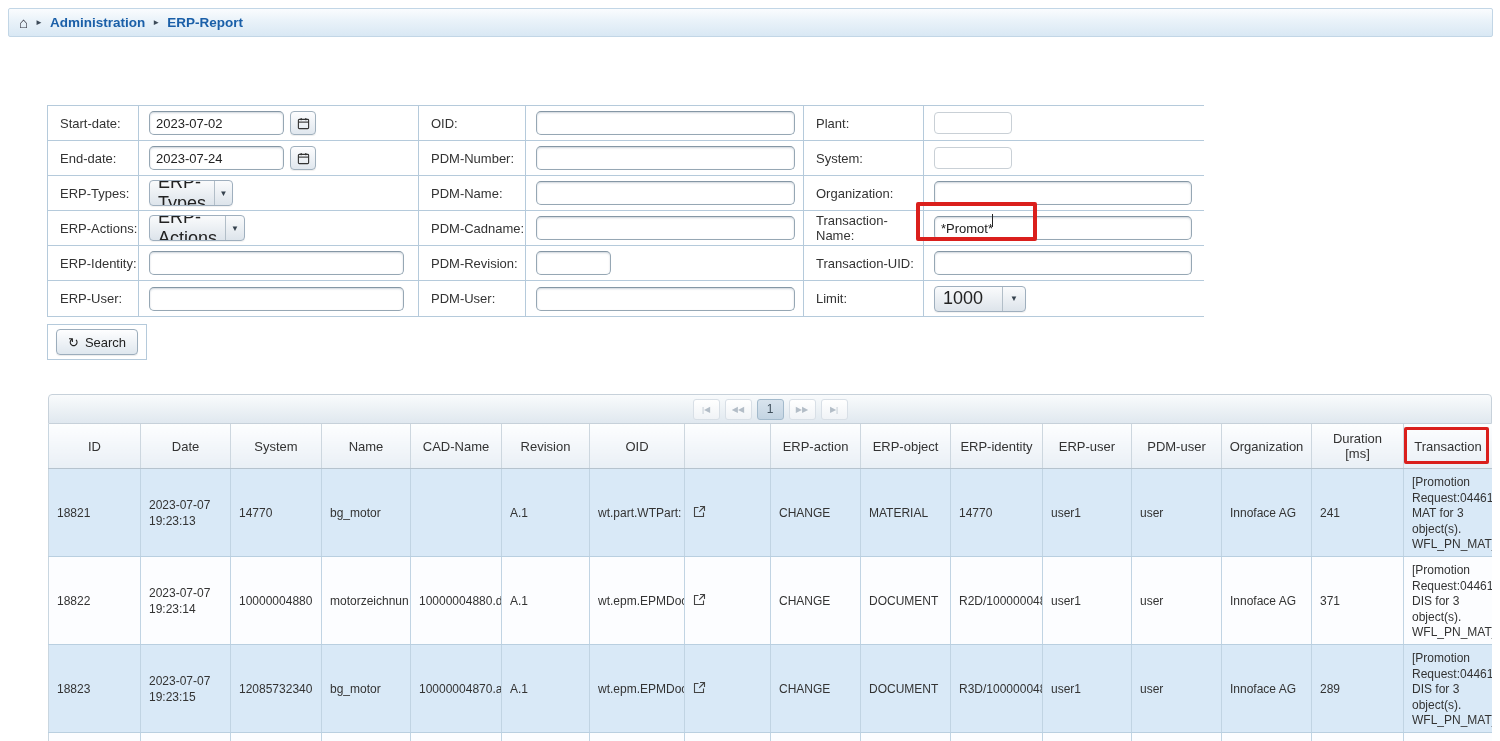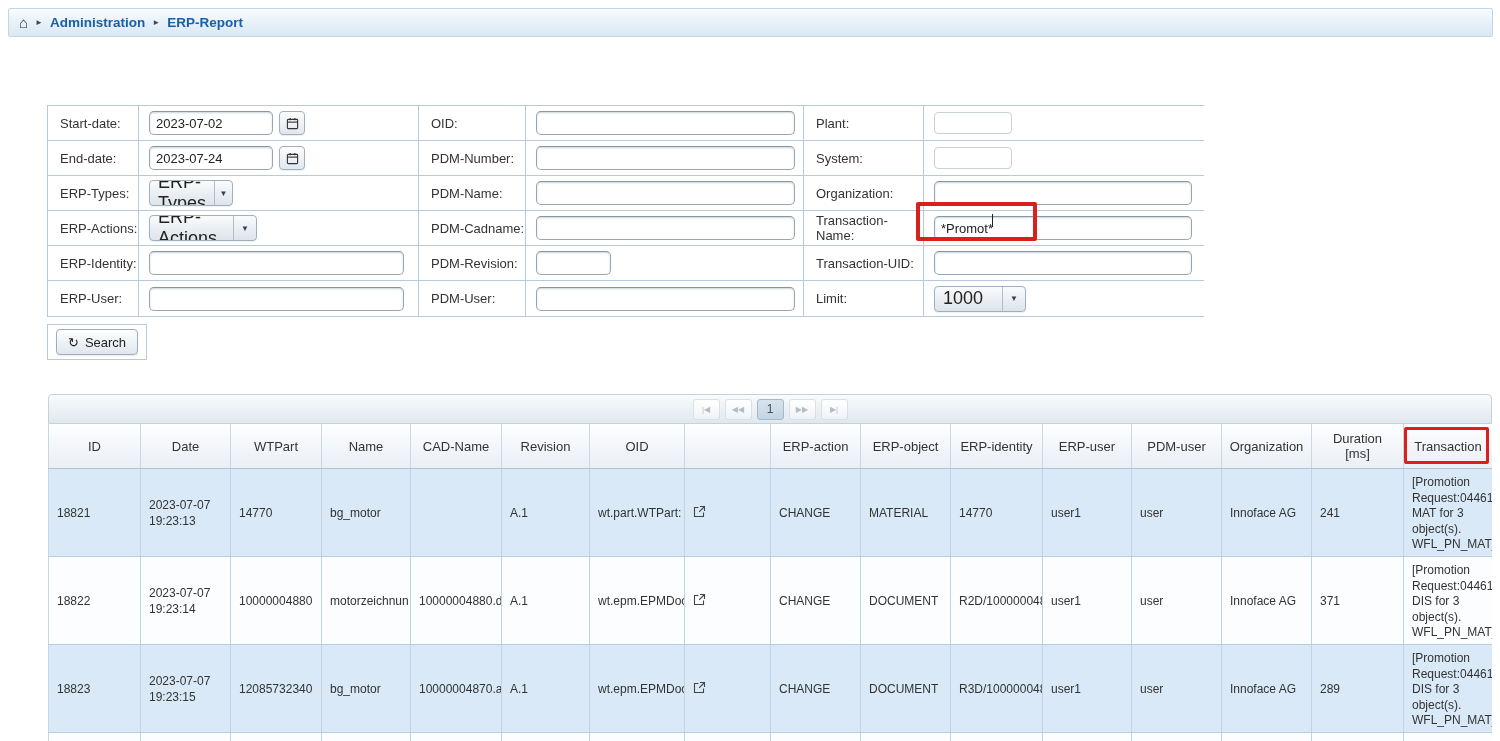--- a/index.html
+++ b/index.html
@@ -23,37 +23,37 @@
     display:flex; align-items:center; background:#fff; }
   .fl { padding-left:12px; font-size:13px; color:#333; }
   .ff { padding-left:10px; }
   .formgrid > div:nth-child(6n) { border-right:0; }
   .formgrid > div:nth-child(n+31) { border-bottom:0; }
 
   .inp { height:24px; border:1px solid #96a7b4; border-top-color:#8597a5;
     border-radius:5px; background:#fff; padding:0 6px; font-size:13px; color:#222;
     font-family:"Liberation Sans",sans-serif;
     box-shadow:inset 0 1px 2px rgba(110,130,148,.35); outline:none; }
-  .w135{width:124px} .w255{width:255px} .w259{width:259px}
+  .w135{width:135px} .w255{width:255px} .w259{width:259px}
   .w75{width:75px} .w258{width:258px}
   .inp-lite { height:22px; width:78px; border:1px solid #c9d0d6; border-radius:4px;
     background:#fff; box-shadow:none; padding:0 6px; font-size:13px; outline:none; }
 
   .calbtn { margin-left:6px; width:26px; height:24px; border:1px solid #a0b0bd; border-radius:4px;
     background:linear-gradient(#fdfdfe,#e0e7ee); display:flex; align-items:center; justify-content:center;
     cursor:pointer; box-shadow:0 1px 1px rgba(0,0,0,.07); }
 
   .dd { height:26px; display:flex; align-items:stretch; border:1px solid #9fafbe; border-radius:4px;
     background:linear-gradient(#fafbfc,#dde4eb); overflow:hidden; cursor:pointer;
     box-shadow:0 1px 1px rgba(0,0,0,.06); }
   .ddtxt { flex:1; display:flex; align-items:center; padding:0 8px; font-size:18px; color:#222;
     border-right:1px solid #b2bec8; }
   .ddarr { width:22px; display:flex; align-items:center; justify-content:center;
     font-size:8px; color:#36424e; }
-  .dw84{width:84px} .dw96{width:108px} .dw92{width:92px}
+  .dw84{width:84px} .dw96{width:96px} .dw92{width:92px}
 
   
   .searchbox { position:absolute; left:47px; top:324px; width:100px; height:36px;
     border:1px solid #b5cadb; background:#fff; display:flex; align-items:center; padding-left:8px; }
   .searchbtn { height:26px; display:inline-flex; align-items:center; gap:6px; padding:0 11px;
     font-size:13px; color:#222; font-family:"Liberation Sans",sans-serif;
     border:1px solid #9cadbc; border-radius:4px;
     background:linear-gradient(#fefeff,#dfe7ee); cursor:pointer; box-shadow:0 1px 1px rgba(0,0,0,.08); }
   .searchbtn .ric { font-size:13px; line-height:1; color:#222; }
 
@@ -249,21 +249,21 @@
           <col style="width:89px">
         <col style="width:90px">
           <col style="width:90px">
           <col style="width:92px">
           <col style="width:89px">
       </colgroup>
       <thead>
         <tr>
           <th>ID</th>
           <th>Date</th>
-          <th>WTPart</th>
+          <th>System</th>
           <th>Name</th>
           <th>CAD-Name</th>
           <th>Revision</th>
           <th>OID</th>
           <th></th>
           <th>ERP-action</th>
           <th>ERP-object</th>
           <th>ERP-identity</th>
           <th>ERP-user</th>
           <th>PDM-user</th>

